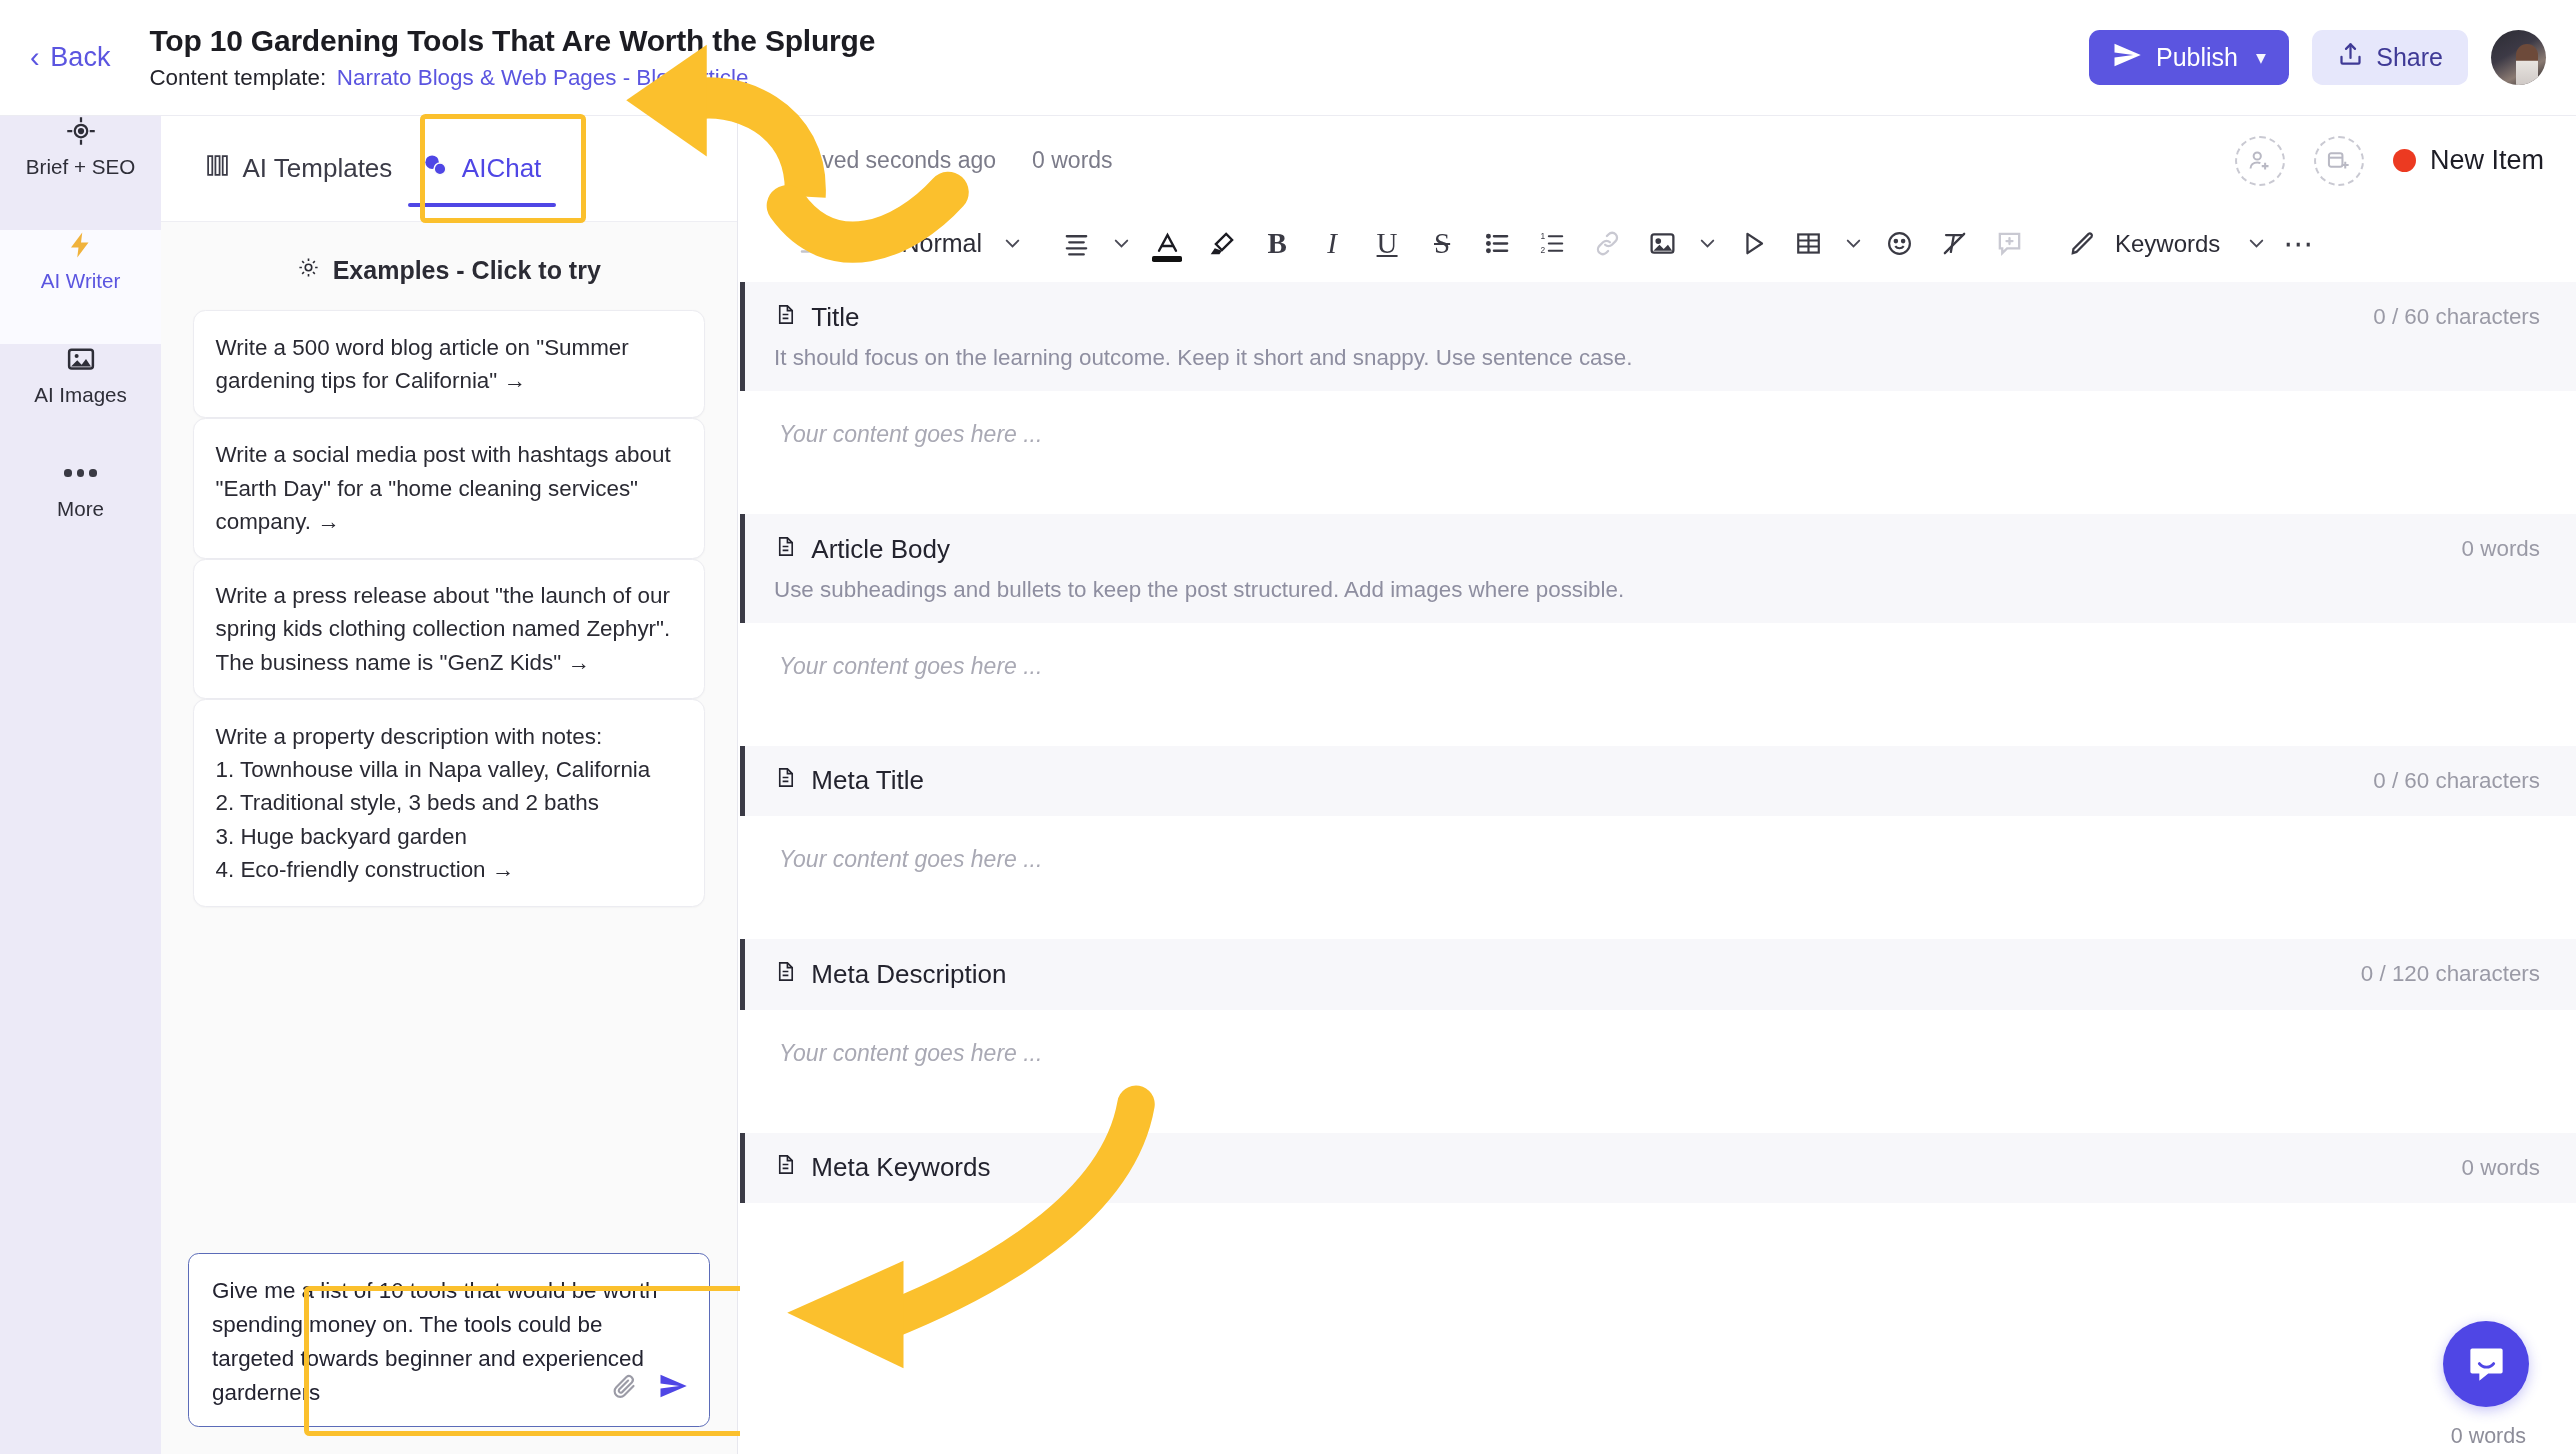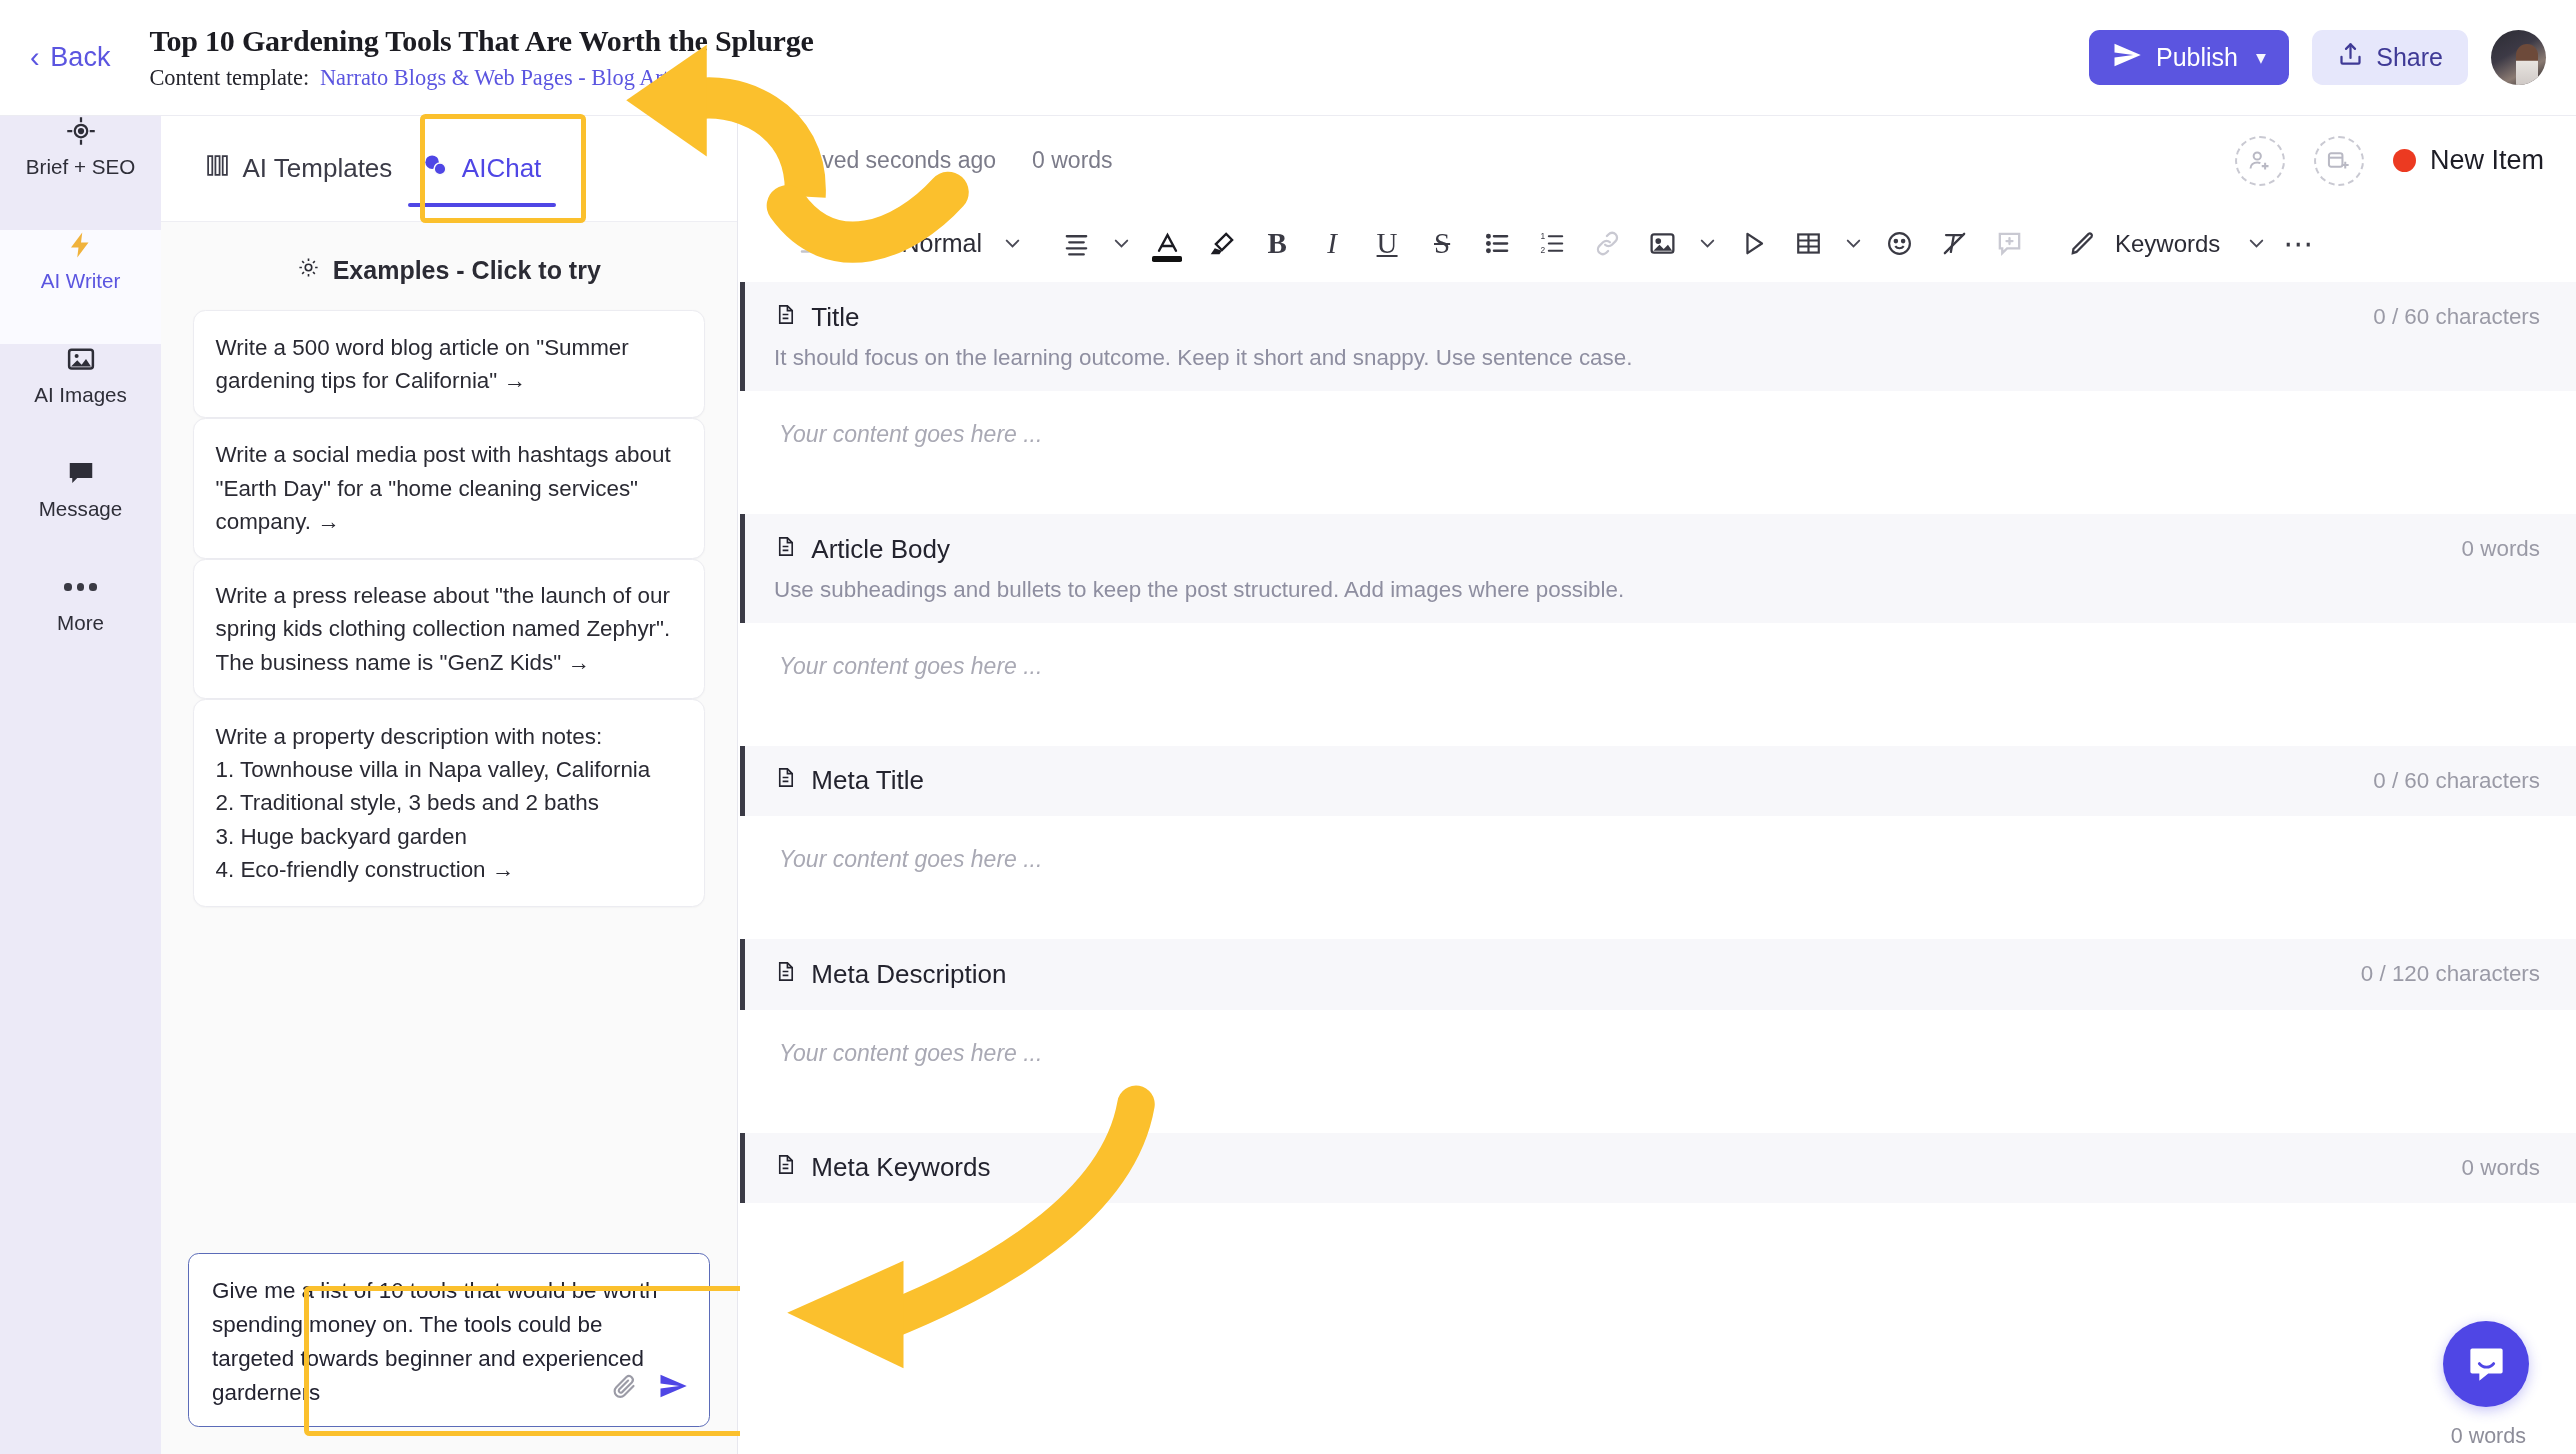--- a/index.html
+++ b/index.html
@@ -16,21 +16,21 @@
     position: absolute; left: 0; top: 0; width: 2576px; height: 116px;
     background: #ffffff; border-bottom: 1.8px solid #ececf2;
     display: flex; align-items: center;
   }
   .back-btn {
     display: flex; align-items: center; gap: 10.7px;
     margin-left: 30px; color: #5b55e0; font-size: 27px;
     cursor: pointer; white-space: nowrap;
   }
   .back-chev { font-size: 29px; line-height: 1; display:inline-block; }
-  .title-block { margin-left: 39px; font-family: Liberation Serif, serif; }
+  .title-block { margin-left: 39px; }
   .doc-title {
     font-size: 30px; font-weight: 700; color: #1c1c22;
     letter-spacing: -0.2px; line-height: 1.22;
   }
   .template-row {
     display: flex; align-items: baseline; gap: 10.7px;
     font-size: 22.4px; color: #24242c; margin-top: 5.4px; line-height: 1.2;
   }
   .template-link { color: #5b55e0; cursor: pointer; }
   .topbar-right {
@@ -252,28 +252,20 @@
       <span class="rail-ico">
         <svg width="30" height="30" viewBox="0 0 24 24" fill="#2e2e38">
             <rect x="2.5" y="4.5" width="19" height="15" rx="2" fill="none" stroke="#2e2e38" stroke-width="2"></rect>
             <circle cx="8.5" cy="9.5" r="1.6"></circle>
             <path d="M4 18l5-5 3.5 3.5L16 12l4 6H4z"></path>
           </svg>
       </span>
       <span>AI Images</span>
     </div>
 
-    <div class="rail-item">
-      <span class="rail-ico">
-        <svg width="30" height="30" viewBox="0 0 24 24" fill="#2e2e38">
-            <path d="M3 4h18v12H9l-4 4v-4H3z"></path>
-          </svg>
-      </span>
-      <span>Message</span>
-    </div>
 
     <div class="rail-item">
       <span class="dots-ico">
           <i></i>
           <i></i>
           <i></i>
         </span>
       <span>More</span>
     </div>
   </div>

